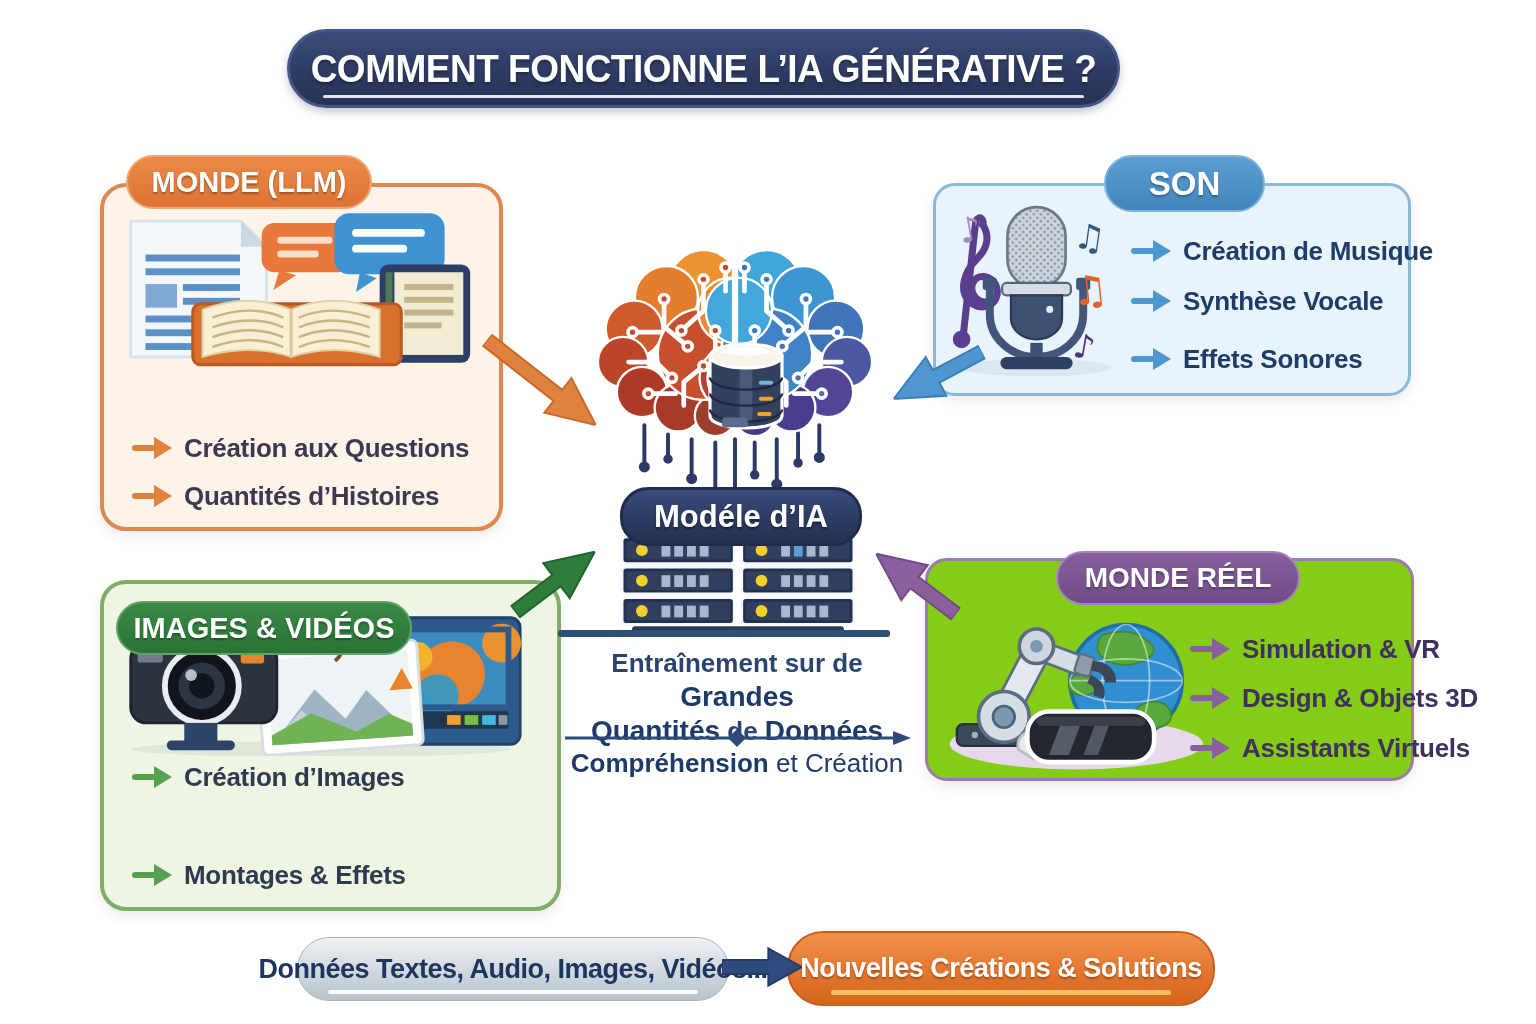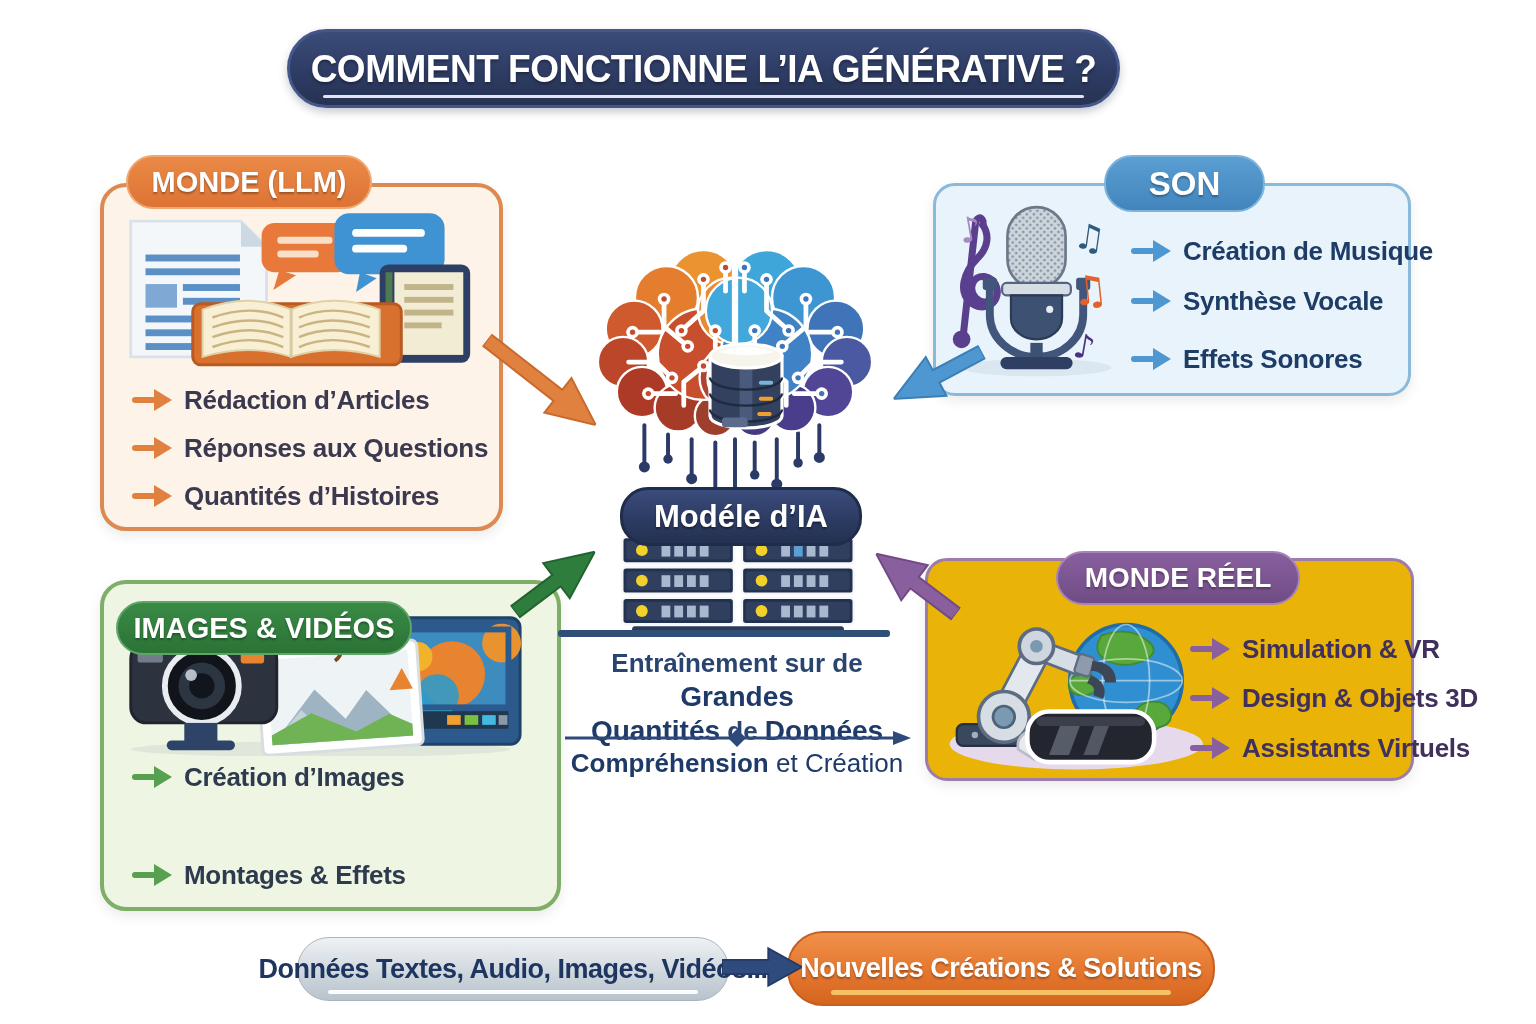--- a/index.html
+++ b/index.html
@@ -14,21 +14,21 @@
     display:flex;align-items:center;justify-content:center;}
   .banner .t{color:#fff;font-weight:bold;font-size:37px;letter-spacing:-0.5px;
     text-shadow:0 2px 3px rgba(0,0,0,.35);white-space:nowrap;transform:scaleY(1.05);}
   .banner .underline{position:absolute;left:4%;right:4%;bottom:7px;height:3px;background:#dfe5f2;border-radius:2px;}
 
   
   .card{border-radius:26px;box-shadow:0 5px 12px rgba(60,60,60,.10);}
   .card-texte{left:100px;top:183px;width:395px;height:340px;background:#fdf3e8;border:4px solid #dd8a52;}
   .card-son{left:933px;top:183px;width:472px;height:207px;background:#e9f3fb;border:3px solid #8ab9da;border-radius:22px;}
   .card-images{left:100px;top:580px;width:453px;height:323px;background:#eef5e3;border:4px solid #7fae68;}
-  .card-monde{left:925px;top:558px;width:483px;height:217px;background:#eab308;border:3px solid #9b7cab;border-radius:22px;}
+  .card-monde{left:925px;top:558px;width:483px;height:217px;background:#84cc16;border:3px solid #9b7cab;border-radius:22px;}
 
   .pill{border-radius:28px;display:flex;align-items:center;justify-content:center;
     color:#fff;font-weight:bold;text-shadow:0 2px 2px rgba(0,0,0,.3);z-index:20;white-space:nowrap;}
   .pill-texte{left:126px;top:155px;width:242px;height:50px;font-size:29px;
     background:linear-gradient(180deg,#ea8a46 0%,#dd7335 100%);border:2px solid #f0a870;}
   .pill-son{left:1104px;top:155px;width:157px;height:53px;font-size:33px;
     background:linear-gradient(180deg,#5b9ed2 0%,#4285bd 100%);border:2px solid #7db4dd;}
   .pill-images{left:116px;top:555px;width:292px;height:50px;font-size:29px;
     background:linear-gradient(180deg,#3a8a46 0%,#2a7336 100%);border:2px solid #5fa468;margin-top:46px;}
   .pill-monde{left:1056px;top:551px;width:240px;height:50px;font-size:28px;
@@ -344,33 +344,26 @@
             <path d="M98 130 Q137 116 170 130"></path>
             <path d="M98 140 Q137 126 170 140"></path>
           <path d="M258 110 Q219 96 186 110"></path>
             <path d="M258 120 Q219 106 186 120"></path>
             <path d="M258 130 Q219 116 186 130"></path>
             <path d="M258 140 Q219 126 186 140"></path>
         </g>
         <line x1="178" y1="102" x2="178" y2="150" stroke="#d8c9a0" stroke-width="3"></line>
       </g>
     </svg>
-    <div class="bullet" style="left:28px;top:196px;">
+    <div class="bullet" style="left:28px;top:244px;">
       <svg width="40" height="22" viewBox="0 0 40 22">
           <rect y="8" width="24" height="6" rx="3" fill="#e0813f"></rect>
           <polygon points="22,0 40,11 22,22" fill="#e0813f"></polygon>
         </svg>
-      <span class="txt">Rédaction d’Articles</span>
-    </div>
-    <div class="bullet" style="left:28px;top:244px;">
-      <svg width="40" height="22" viewBox="0 0 40 22">
-          <rect y="8" width="24" height="6" rx="3" fill="#e0813f"></rect>
-          <polygon points="22,0 40,11 22,22" fill="#e0813f"></polygon>
-        </svg>
-      <span class="txt">Réponses aux Questions</span>
+      <span class="txt">Création aux Questions</span>
     </div>
     <div class="bullet" style="left:28px;top:292px;">
       <svg width="40" height="22" viewBox="0 0 40 22">
           <rect y="8" width="24" height="6" rx="3" fill="#e0813f"></rect>
           <polygon points="22,0 40,11 22,22" fill="#e0813f"></polygon>
         </svg>
       <span class="txt">Quantités d’Histoires</span>
     </div>
   </div>
   <div class="abs pill pill-texte">

